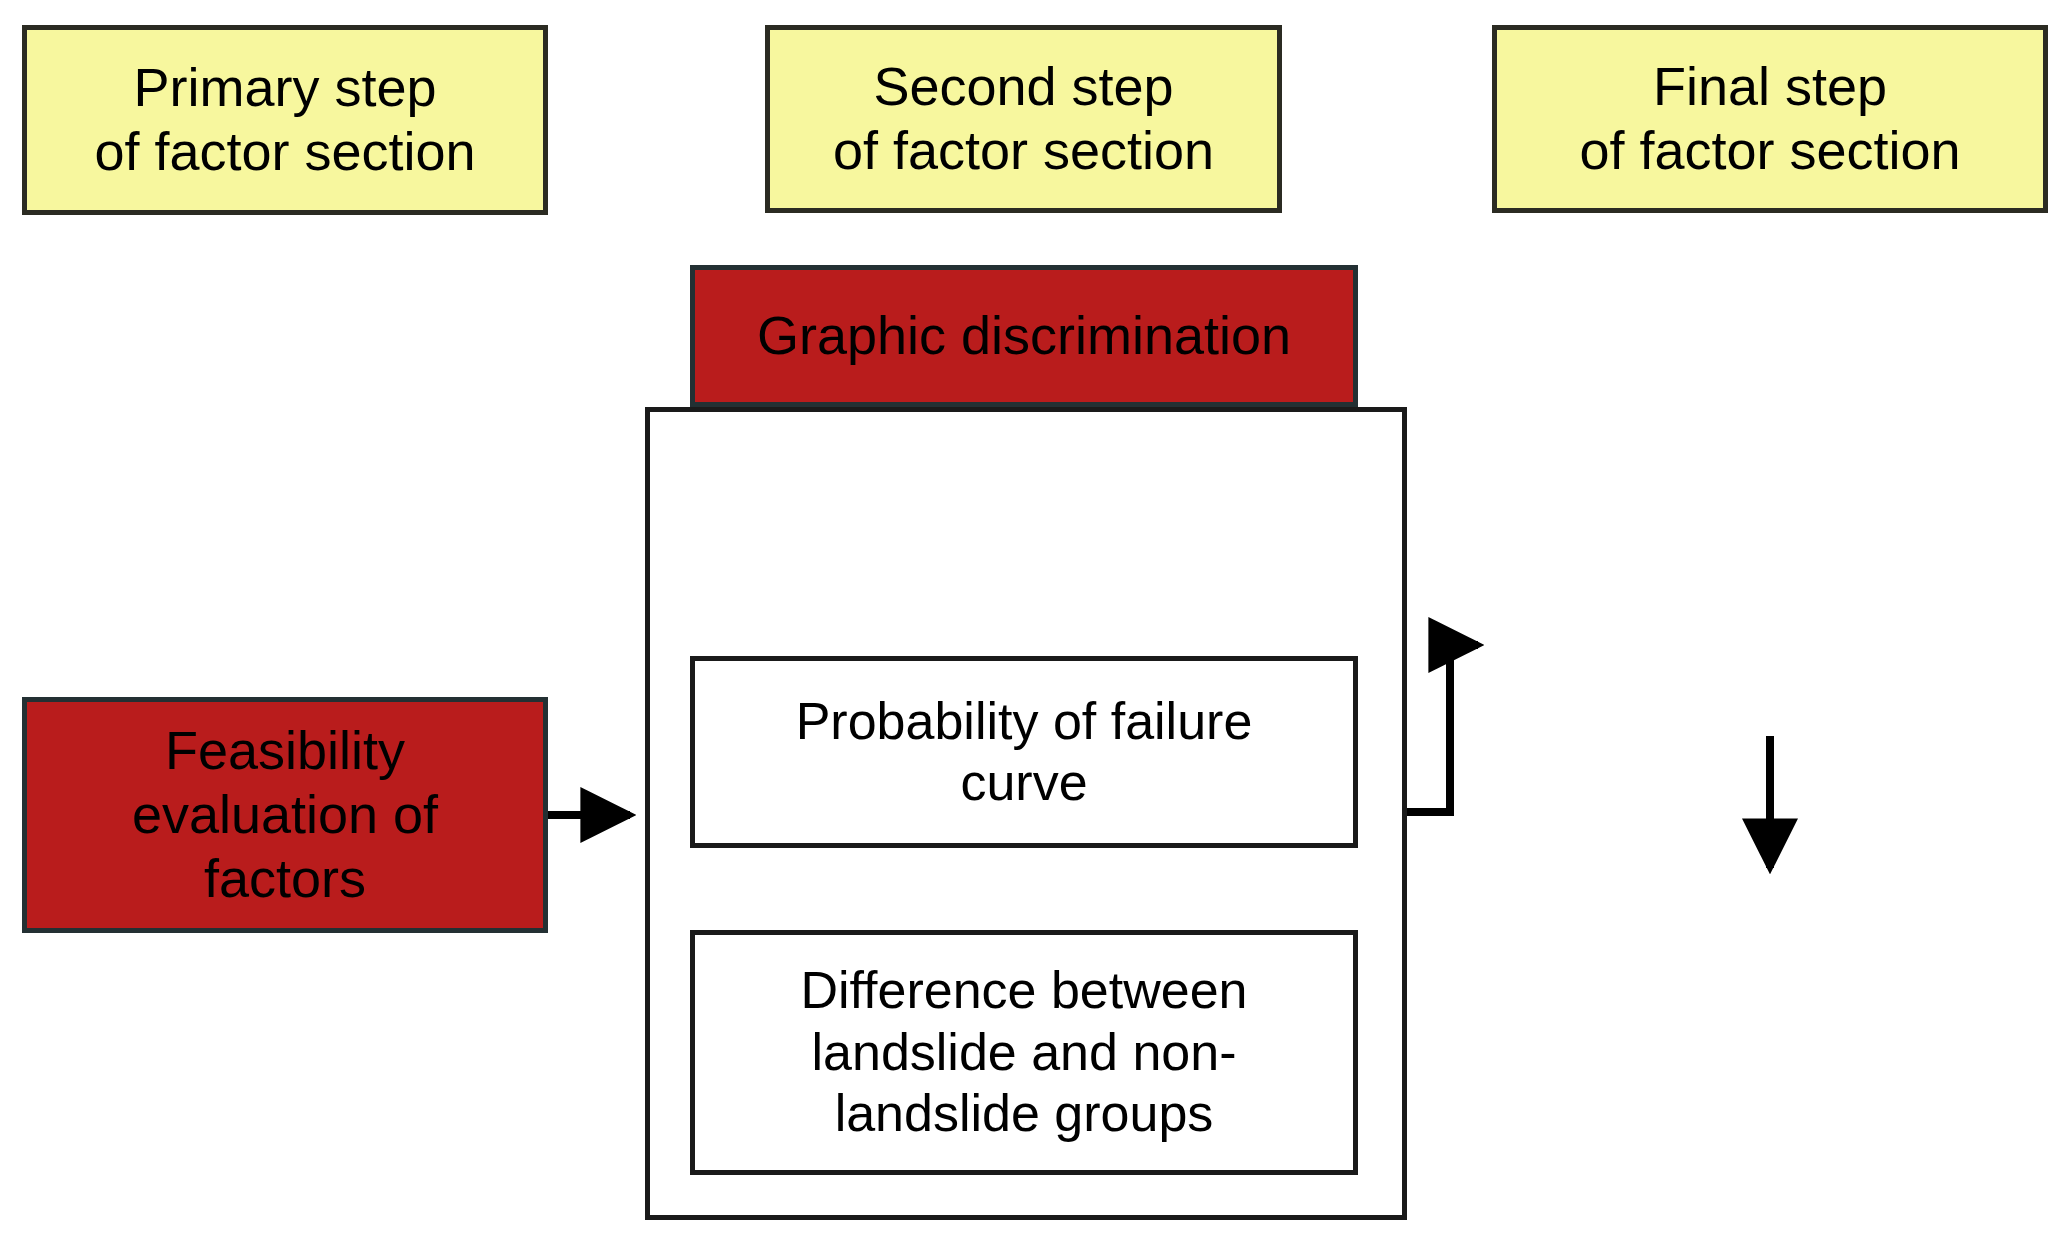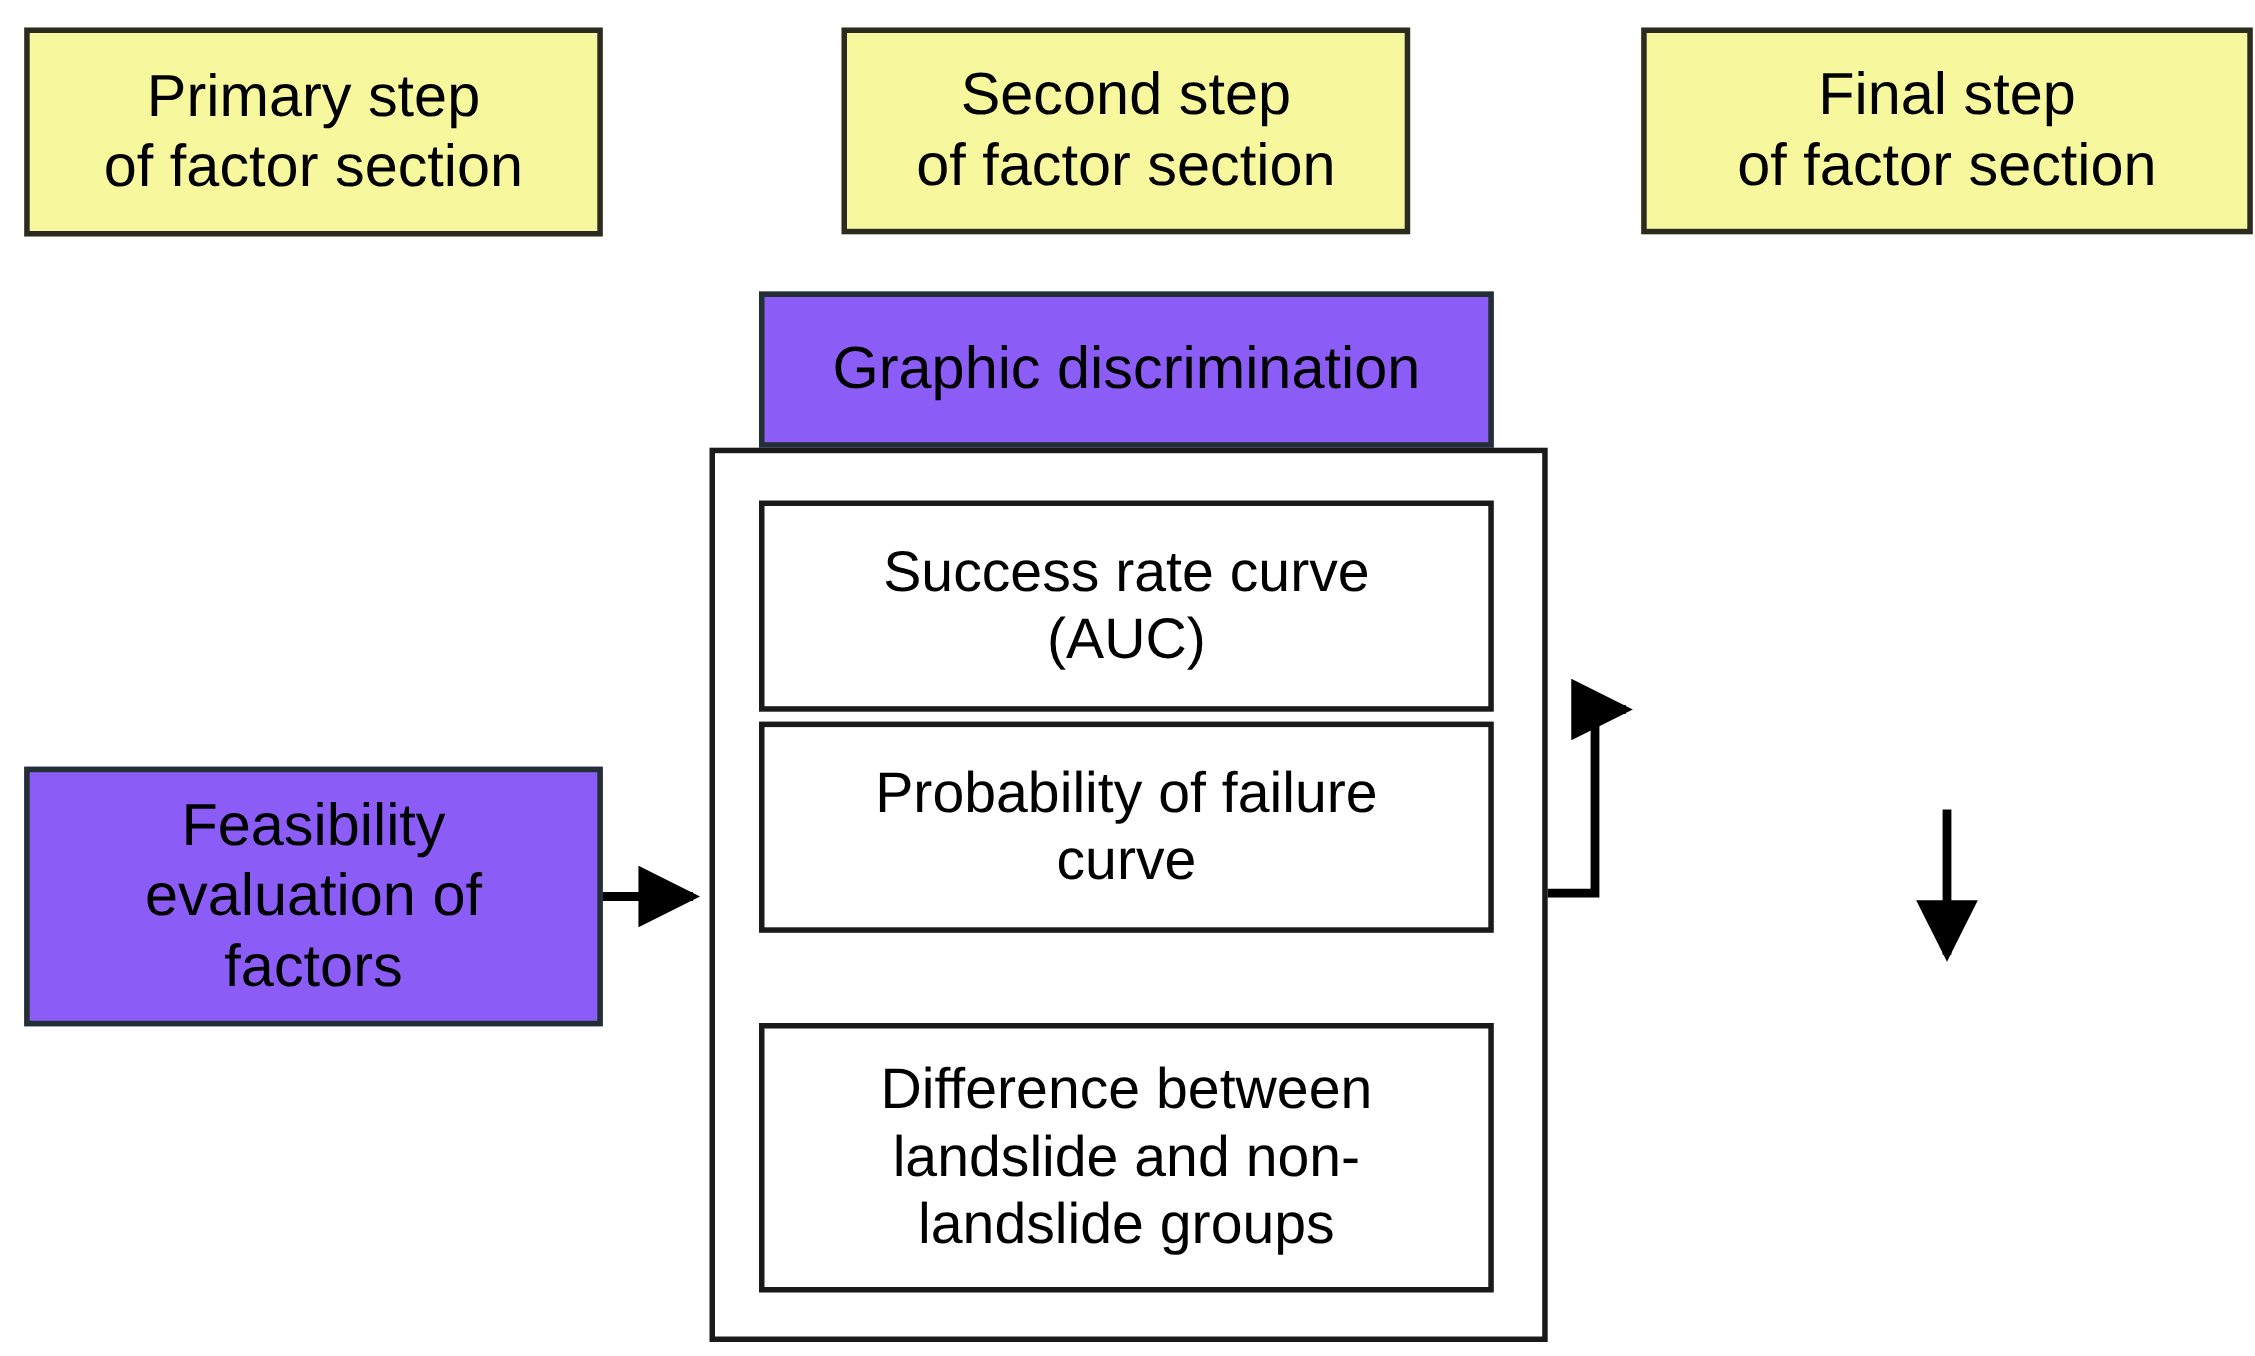--- a/index.html
+++ b/index.html
@@ -26,21 +26,21 @@
     color: #000000;
     line-height: 1.18;
     white-space: pre-line;
   }
   .yellow-box {
     background: #F7F79E;
     border: 5px solid #2b2b22;
     font-size: 54px;
   }
   .cyan-box {
-    background: #8b5cf6;
+    background: #b91c1c;
     border: 5px solid #233033;
     font-size: 54px;
   }
   .white-inner {
     background: #ffffff;
     border: 5px solid #1a1a1a;
     font-size: 52px;
   }
   .group-container {
     position: absolute;
@@ -76,22 +76,20 @@
 of factor section</div>
 
   <div class="node cyan-box" style="left:22px; top:697px; width:526px; height:236px;">Feasibility
 evaluation of
 factors</div>
 
   <div class="group-container" style="left:645px; top:407px; width:762px; height:813px;"></div>
 
   <div class="node cyan-box cyan-header-overlap" style="left:690px; top:265px; width:668px; height:142px;">Graphic discrimination</div>
 
-  <div class="node white-inner" style="left:690px; top:455px; width:668px; height:192px; z-index:6;">Success rate curve
-(AUC)</div>
 
   <div class="node white-inner" style="left:690px; top:656px; width:668px; height:192px; z-index:6;">Probability of failure
 curve</div>
 
   <div class="node white-inner" style="left:690px; top:930px; width:668px; height:245px; z-index:6;">Difference between
 landslide and non-
 landslide groups</div>
 
 
 

